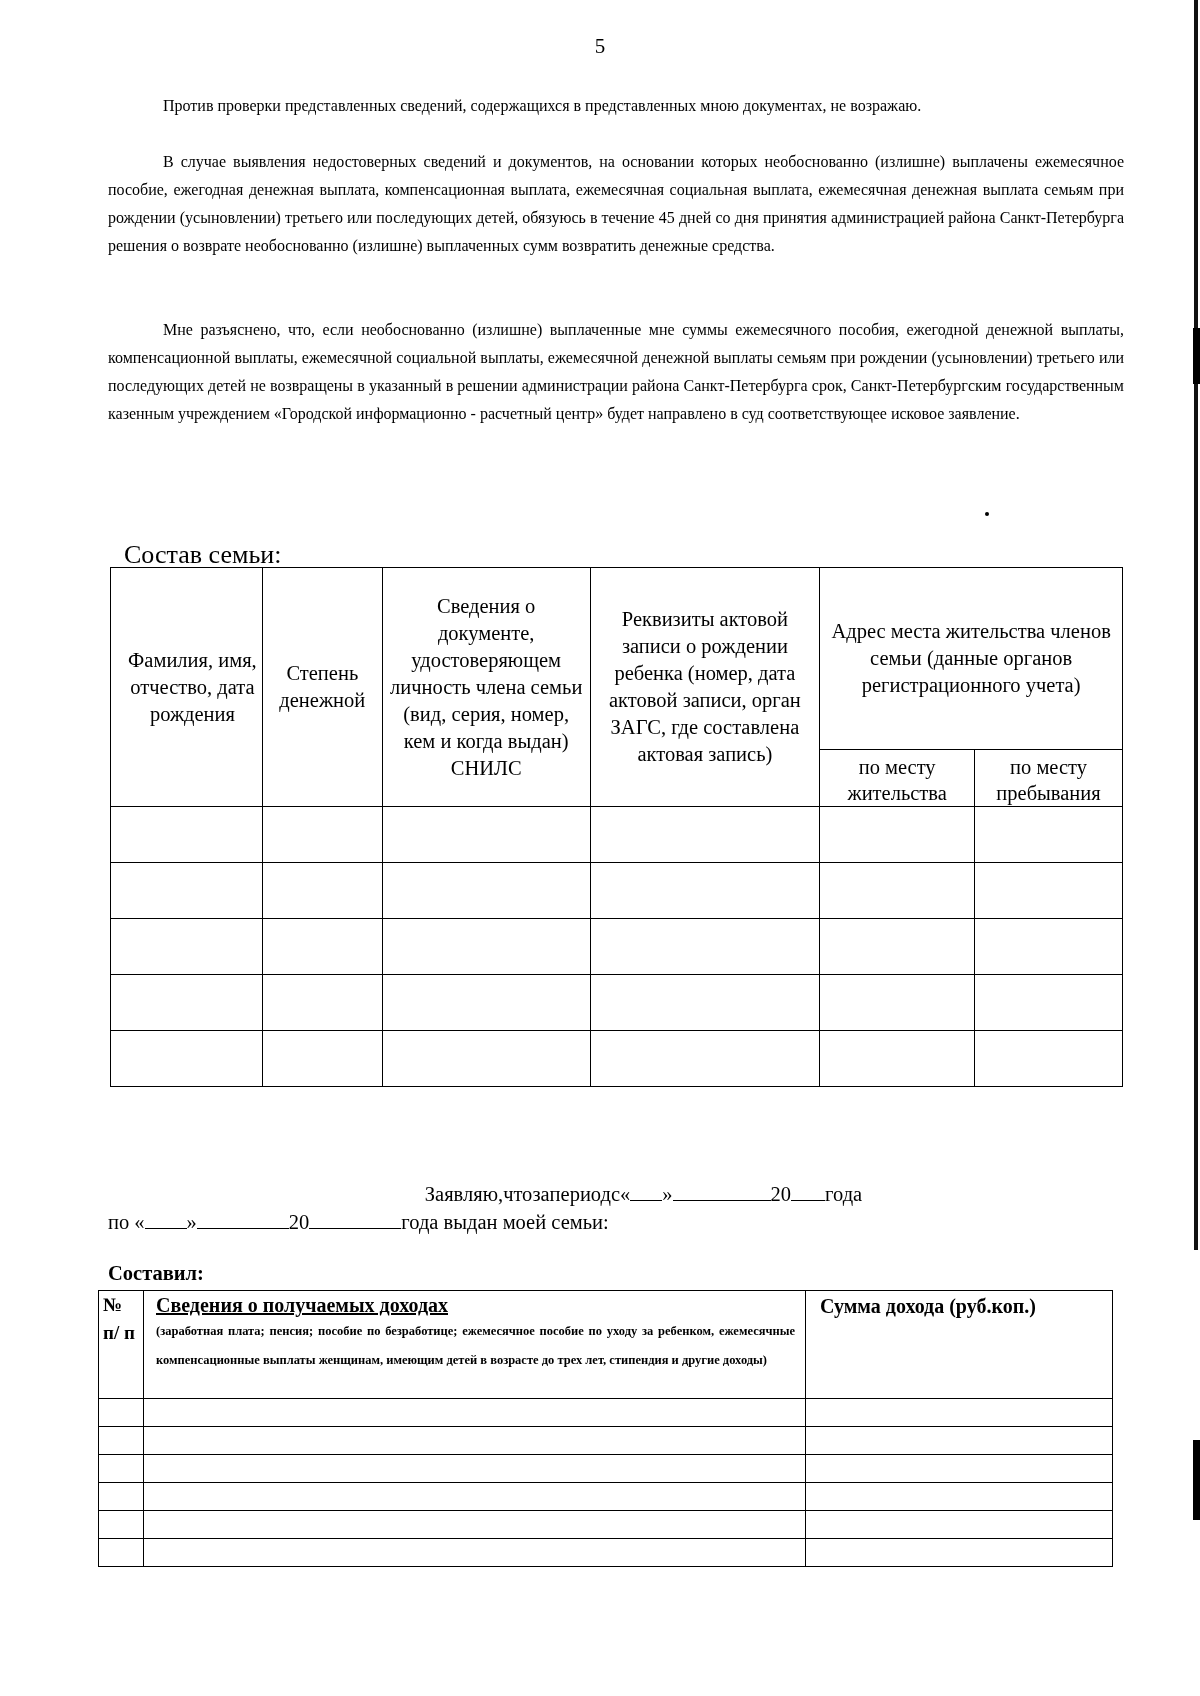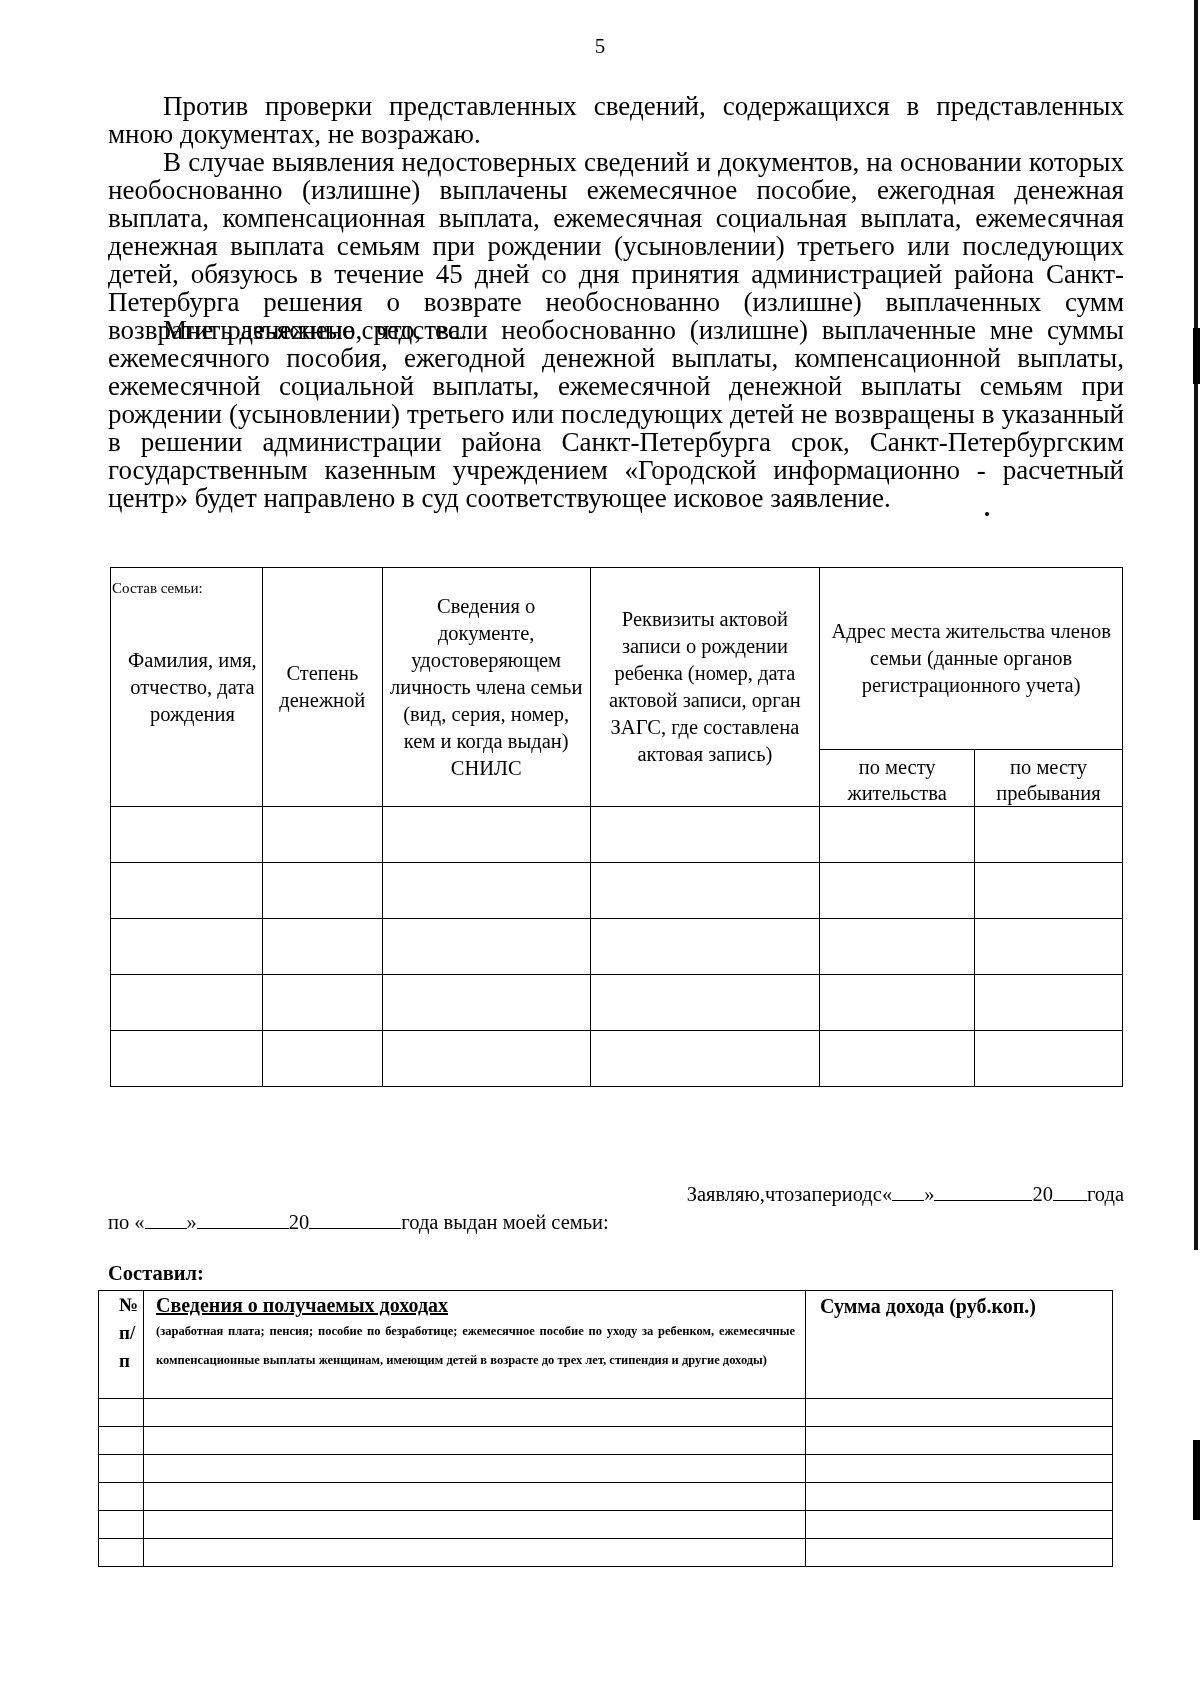--- a/index.html
+++ b/index.html
@@ -1,46 +1,46 @@
 <!DOCTYPE html>
 <html><head>
 <meta charset="utf-8">
 <style>
   html,body{margin:0;padding:0;background:#fff;}
   body{width:1200px;height:1696px;position:relative;overflow:hidden;
        font-family:"Liberation Serif","DejaVu Serif",serif;color:#000;}
   .page-num{position:absolute;top:34px;left:0;width:1200px;text-align:center;font-size:21px;}
-  .para{position:absolute;left:108px;width:1016px;font-size:27px;line-height:28px;
+  .para{position:absolute;left:108px;width:1016px;font-size:16px;line-height:28px;
         text-align:justify;text-align-last:left;}
   .para .ind{display:inline-block;width:55px;}
   .p1{top:92px;}
   .p2{top:148px;}
   .p3{top:316px;}
   .dot{position:absolute;left:985px;top:512px;width:4px;height:4px;background:#000;border-radius:2px;}
-  .family-label{position:absolute;left:112px;top:540px;font-size:15px;margin-top:40px;}
+  .family-label{position:absolute;left:124px;top:540px;font-size:26px;}
 
   table{border-collapse:collapse;position:absolute;}
   .t1{left:110px;top:567px;width:1013px;}
   .t1 td,.t1 th{border:1.5px solid #000;font-weight:normal;font-size:20.5px;line-height:27px;
                text-align:center;vertical-align:middle;padding:0 4px;}
   .t1 .sub th{line-height:26px;height:56px;vertical-align:bottom;padding-bottom:0;}
   .t1 .main-h{height:238px;padding-left:16px;}
   .t1 tr.data td{height:55px;}
 
   .period{position:absolute;left:108px;width:1016px;font-size:20.5px;line-height:28px;}
-  .period1{top:1180px;display:flex;justify-content:flex-end;padding-left:55px;box-sizing:border-box;}
+  .period1{top:1180px;display:flex;justify-content:center;padding-left:55px;box-sizing:border-box;}
   .period2{top:1208px;}
   .blank{display:inline-block;border-bottom:1.5px solid #000;height:20px;vertical-align:baseline;}
 
   .compiled{position:absolute;left:108px;top:1262px;font-size:20.5px;font-weight:bold;}
   .t2{left:98px;top:1290px;width:1015px;}
   .t2 td{border:1.5px solid #000;vertical-align:top;padding:0;}
   .t2 .hdr td{height:108px;}
   .t2 tr.row td{height:27px;}
-  .t2 .num{width:45px;font-weight:bold;font-size:19px;line-height:28px;padding-left:20px;box-sizing:border-box;margin-left:24px;}
+  .t2 .num{width:45px;font-weight:bold;font-size:19px;line-height:28px;padding-left:4px;box-sizing:border-box;margin-left:24px;}
   .t2 .info{width:662px;padding:2px 10px 0 12px;box-sizing:border-box;}
   .t2 .sum{font-weight:bold;font-size:20px;line-height:26px;padding:2px 0 0 14px;box-sizing:border-box;}
   .t2 .info-title{font-weight:bold;font-size:20px;text-decoration:underline;line-height:24px;}
   .t2 .info-note{font-size:12.5px;font-weight:bold;line-height:29px;text-align:justify;text-align-last:left;}
   .t2 .total-label{font-weight:bold;font-size:20px;padding:2px 12px 0;}
 
   .scan-bar{position:absolute;left:1194px;top:0;width:4px;height:1250px;background:#111;}
   .scan-block1{position:absolute;left:1193px;top:328px;width:7px;height:56px;background:#000;}
   .scan-block2{position:absolute;left:1193px;top:1440px;width:7px;height:80px;background:#000;}
 </style>

